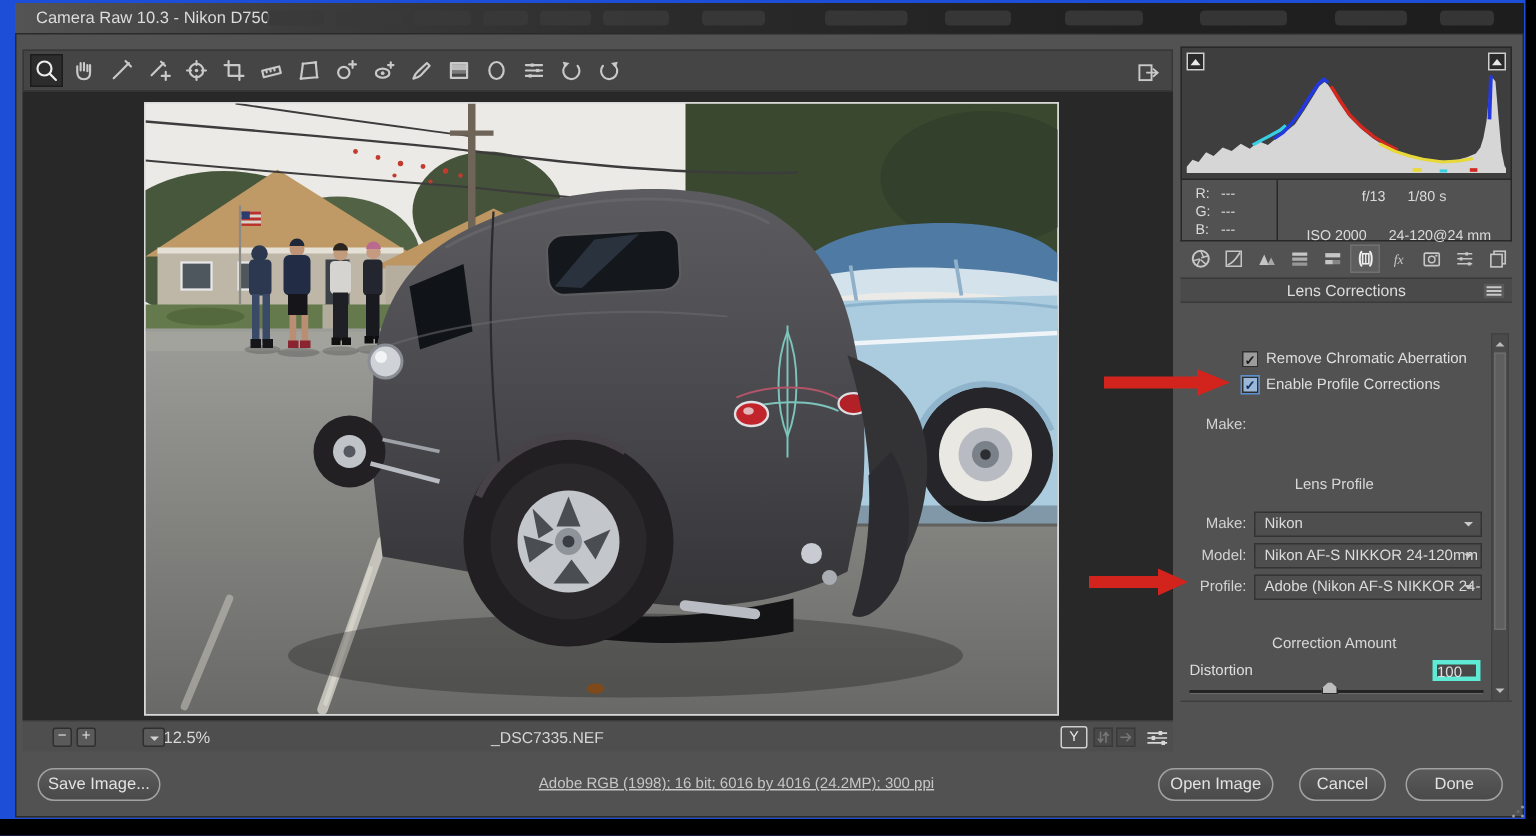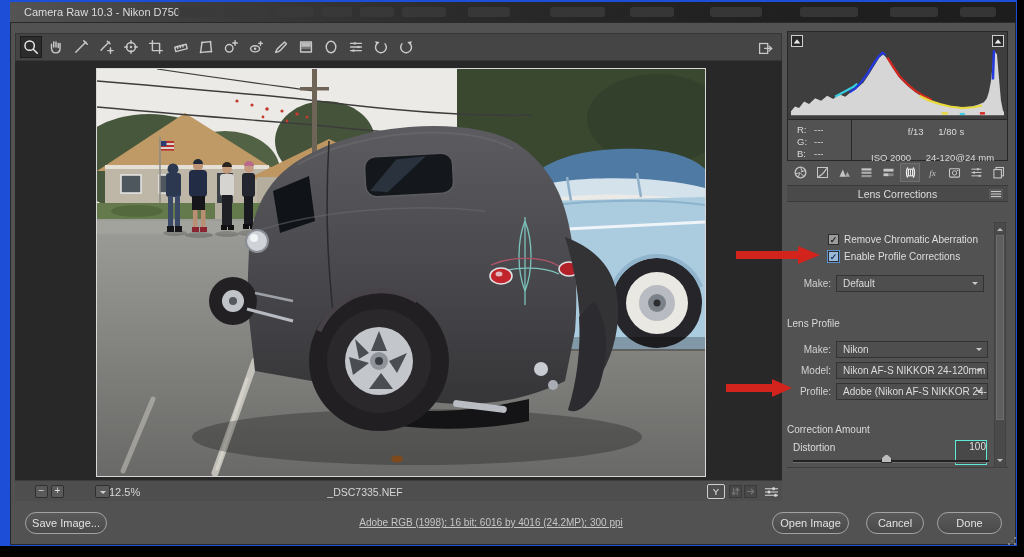--- a/index.html
+++ b/index.html
@@ -81,23 +81,23 @@
   .panel-content { position:absolute; left:0; top:191px; width:221px; height:246px; border-bottom:1px solid #3e3e3e; }
   .checkbox { position:absolute; width:11px; height:11px; background:#9c9c9c; border:1px solid #2e2e2e;
     font-size:9px; line-height:10px; text-align:center; color:#1e1e1e; font-weight:bold; }
   .checkbox.focus-blue { background:#9cb8d8; outline:1px solid #5a8fd0; color:#14335f; }
   .checkbox.off { background:#6f6f6f; }
   .cb-label { position:absolute; font-size:10px; color:#dedede; white-space:nowrap; }
   .fld-label { position:absolute; font-size:10px; color:#d2d2d2; text-align:right; }
   .dd { position:absolute; height:17px; background:#4e4e4e; border:1px solid #333;
     font-size:10px; color:#dcdcdc; line-height:15px; padding-left:6px; white-space:nowrap; overflow:hidden; }
   .dd:after { content:""; position:absolute; right:5px; top:6px; border:3.5px solid transparent; border-top-color:#c9c9c9; }
-  .group-heading { position:absolute; left:0; width:205px; text-align:left; font-size:10px; color:#d8d8d8; }
-  .val-box { position:absolute; width:32px; height:25px; background:#484848; border:1px solid #5eead4;
-    font-size:10px; color:#e0e0e0; text-align:right; line-height:12px; }
+  .group-heading { position:absolute; left:0; width:205px; text-align:center; font-size:10px; color:#d8d8d8; }
+  .val-box { position:absolute; width:32px; height:14px; background:#484848; border:3px solid #5eead4;
+    font-size:10px; color:#e0e0e0; text-align:left; line-height:12px; }
   .slider-track { position:absolute; height:3px; background:#232323; border-bottom:1px solid #6a6a6a; }
   .slider-thumb { position:absolute; width:11px; height:9px; background:#bdbdbd;
     clip-path:polygon(50% 0,100% 55%,100% 100%,0 100%,0 55%); border:1px solid #2a2a2a; }
   .vscroll { position:absolute; left:207px; top:0; width:12px; height:246px; background:#4a4a4a; border:1px solid #424242; }
   .vs-up { position:absolute; left:2px; top:2px; border:3.5px solid transparent; border-bottom-color:#bdbdbd; }
   .vs-down { position:absolute; left:2px; bottom:2px; border:3.5px solid transparent; border-top-color:#bdbdbd; }
   .vs-thumb { position:absolute; left:1px; top:12px; width:8px; height:185px; background:#5f5f5f; border:1px solid #6d6d6d; }
 
   .show-grid-row { position:absolute; left:0; top:437px; width:221px; height:33px; }
   .grid-slider { position:absolute; left:81px; top:17px; width:132px; height:2px; background:#2e2e2e; border-bottom:1px solid #6a6a6a; }
@@ -581,21 +581,20 @@
 
 
       <div class="panel-content">
         <div class="checkbox" style="left:41px;top:12px">✓</div>
         <span class="cb-label" style="left:57px;top:12px">Remove Chromatic Aberration</span>
 
         <div class="checkbox focus-blue" style="left:41px;top:29px">✓</div>
         <span class="cb-label" style="left:57px;top:29px">Enable Profile Corrections</span>
 
         <span class="fld-label" style="left:0;width:44px;top:56px">Make:</span>
-        <div class="dd" style="left:49px;top:53px;width:148px">Default</div>
 
         <span class="group-heading" style="top:96px">Lens Profile</span>
 
         <span class="fld-label" style="left:0;width:44px;top:122px">Make:</span>
         <div class="dd" style="left:49px;top:119px;width:152px">Nikon</div>
 
         <span class="fld-label" style="left:0;width:44px;top:143px">Model:</span>
         <div class="dd" style="left:49px;top:140px;width:152px">Nikon AF-S NIKKOR 24-120mm ...</div>
 
         <span class="fld-label" style="left:0;width:44px;top:164px">Profile:</span>

